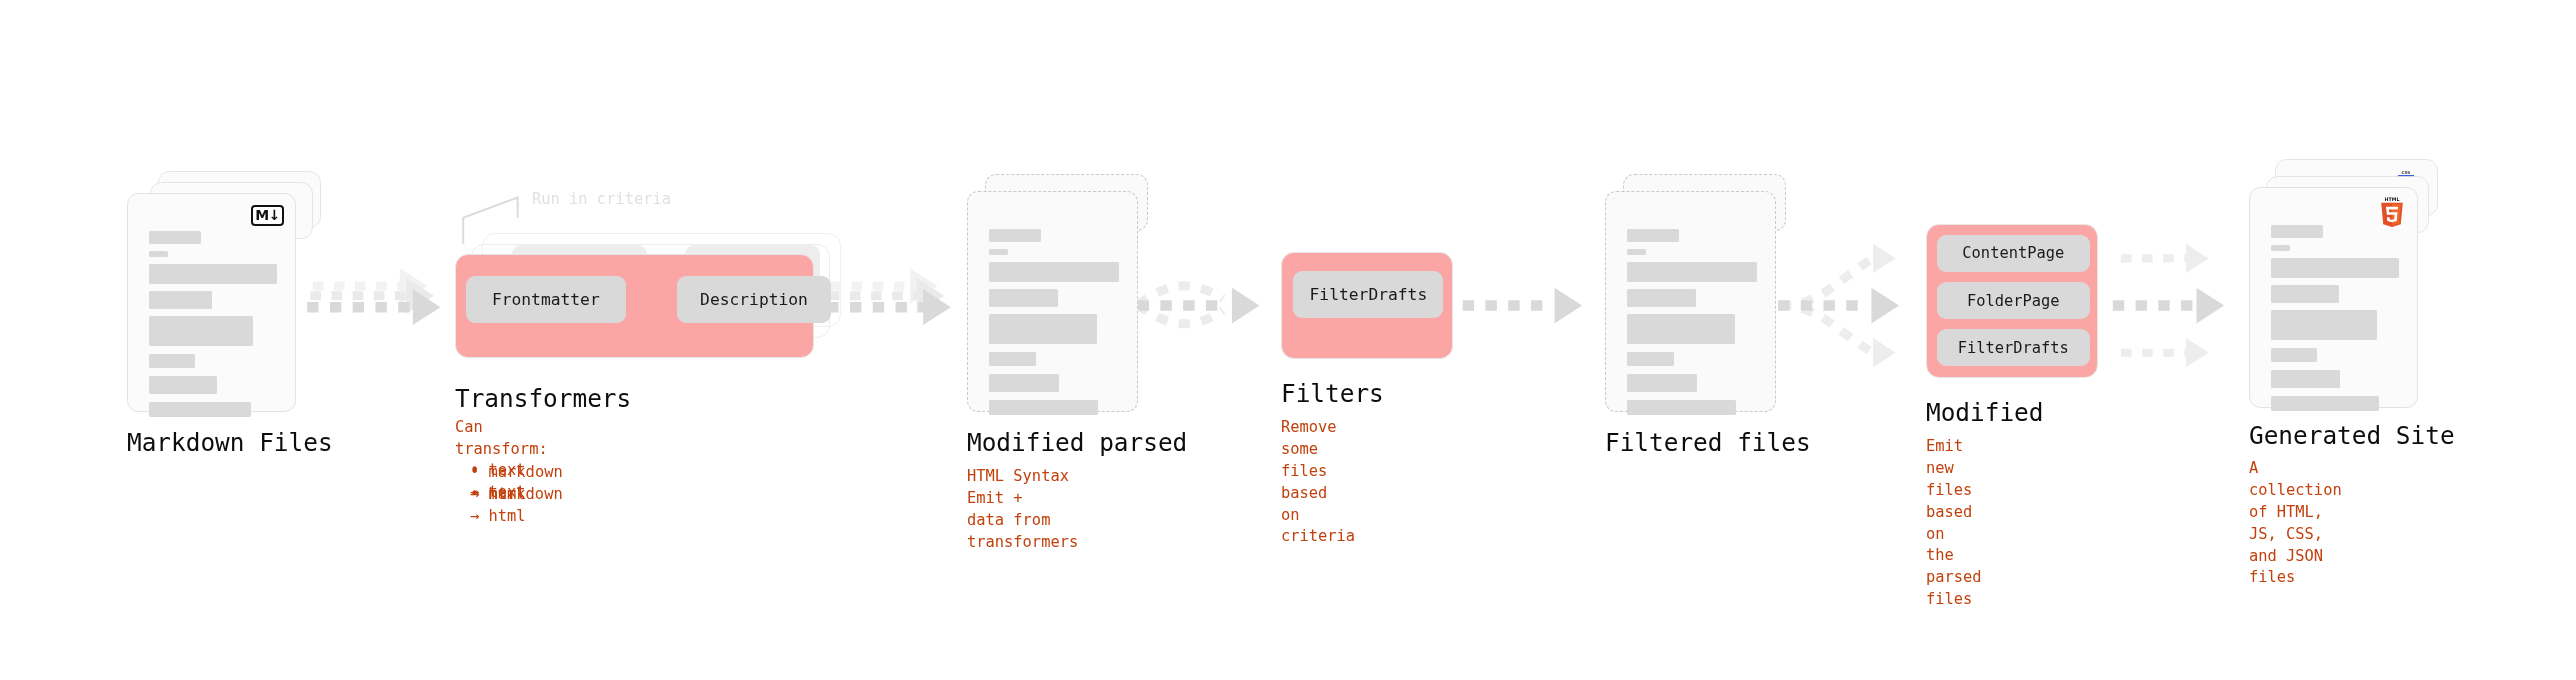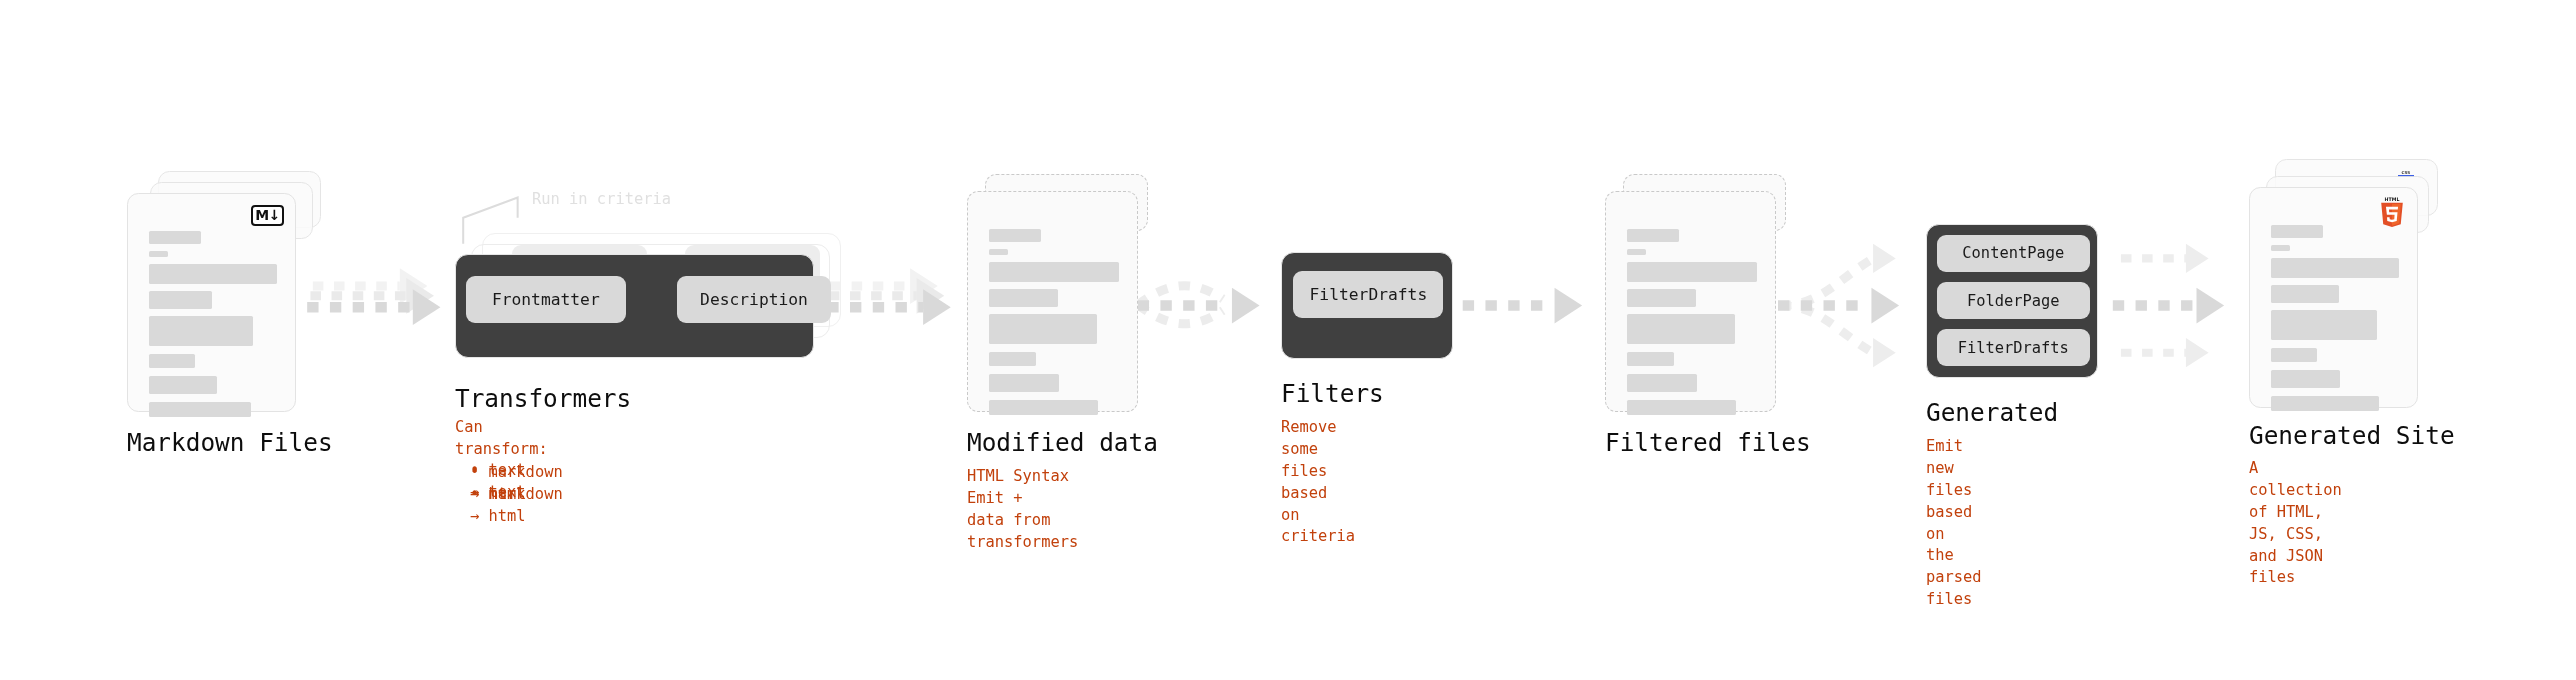--- a/index.html
+++ b/index.html
@@ -34,21 +34,21 @@
   .html5{position:absolute;width:28px;height:31px;}
   .js-badge{position:absolute;width:21px;height:10.6px;background:#f7df1e;}
   .css-badge{position:absolute;width:16.3px;height:9px;
      display:flex;flex-direction:column;align-items:center;justify-content:flex-end;}
   .css-badge .txt{font-size:4.1px;font-weight:bold;color:#222;line-height:1;
      font-family:"DejaVu Sans","Liberation Sans",sans-serif;}
   .css-badge .bar{width:16.3px;height:2.4px;background:#264de4;}
 
   
   .panel{
-    position:absolute;box-sizing:border-box;background:#404040;
+    position:absolute;box-sizing:border-box;background:#fca5a5;
     border:1.6px solid #e6e6e6;border-radius:13px;
   }
   .panel.ghost2{border-color:#f0f0f0;background:transparent;}
   .panel.ghost1{border-color:#ececec;background:transparent;}
   .pill{
     position:absolute;box-sizing:border-box;background:#d9d9d9;
     border-radius:9px;display:flex;align-items:center;justify-content:center;
     font-size:16.3px;color:#1a1a1a;white-space:nowrap;letter-spacing:0px;
   }
   .pill.g2{background:#ededed;color:transparent;}
@@ -192,21 +192,21 @@
       <div class="ln" style="width:52px;height:13px;margin-top:8.1px;"></div>
       <div class="ln" style="width:18.7px;height:5.7px;"></div>
       <div class="ln" style="width:100%;height:19.5px;"></div>
       <div class="ln" style="width:53%;height:18px;"></div>
       <div class="ln" style="width:83%;height:30px;"></div>
       <div class="ln" style="width:36%;height:14.6px;"></div>
       <div class="ln" style="width:54%;height:18.7px;"></div>
       <div class="ln" style="width:84%;height:15.4px;"></div>
     </div>
   </div>
-  <div class="title" style="left:967px;top:428px;">Modified data</div>
+  <div class="title" style="left:967px;top:428px;">Modified parsed</div>
   <div class="sub" style="left:967px;top:466px;">HTML Syntax Emit +
 data from transformers</div>
 </div>
 
 <div class="stage">
   <div class="panel" style="left:1281px;top:252px;width:172px;height:107px;">
     <div class="pill" style="left:11.4px;top:18px;width:150px;height:47px;">FilterDrafts</div>
   </div>
   <div class="title" style="left:1281px;top:379px;">Filters</div>
   <div class="sub" style="left:1281px;top:417px;">Remove some files based
@@ -229,21 +229,21 @@
   </div>
   <div class="title" style="left:1605px;top:428px;">Filtered files</div>
 </div>
 
 <div class="stage">
   <div class="panel" style="left:1926px;top:224px;width:172px;height:154px;">
     <div class="pill" style="left:9.8px;top:9.8px;width:153px;height:37px;font-size:15.4px;">ContentPage</div>
     <div class="pill" style="left:9.8px;top:57px;width:153px;height:37px;font-size:15.4px;">FolderPage</div>
     <div class="pill" style="left:9.8px;top:104px;width:153px;height:37px;font-size:15.4px;">FilterDrafts</div>
   </div>
-  <div class="title" style="left:1926px;top:398px;">Generated</div>
+  <div class="title" style="left:1926px;top:398px;">Modified</div>
   <div class="sub" style="left:1926px;top:436px;">Emit new files based on
 the parsed files</div>
 </div>
 
 <div class="stage">
   <div class="doc back2" style="left:2275px;top:159px;width:163px;height:57px;">
     <div class="css-badge" style="right:23px;top:8.1px;">
       <span class="txt">CSS</span>
       <span class="bar"></span>
     </div>

